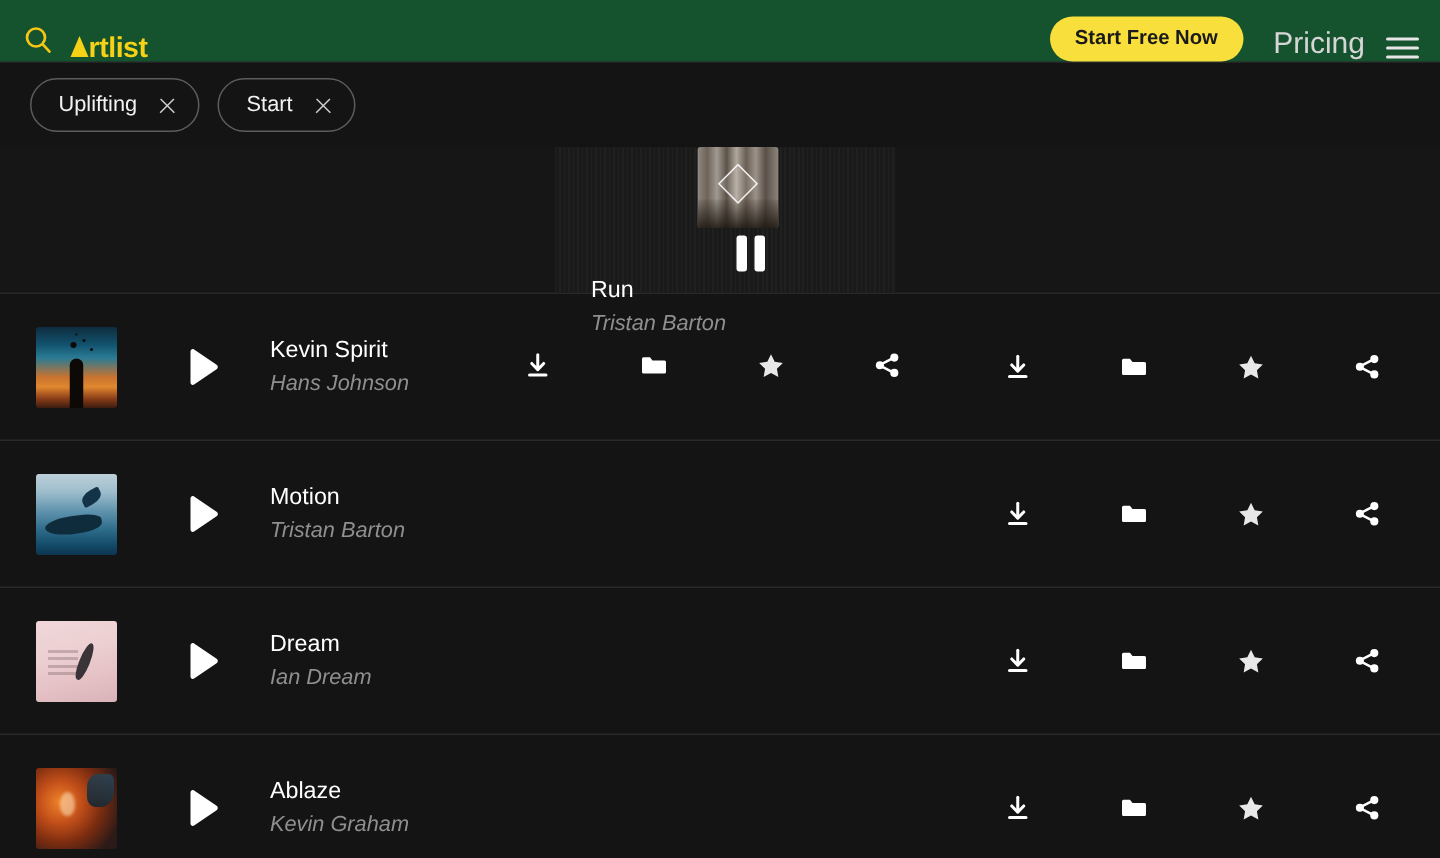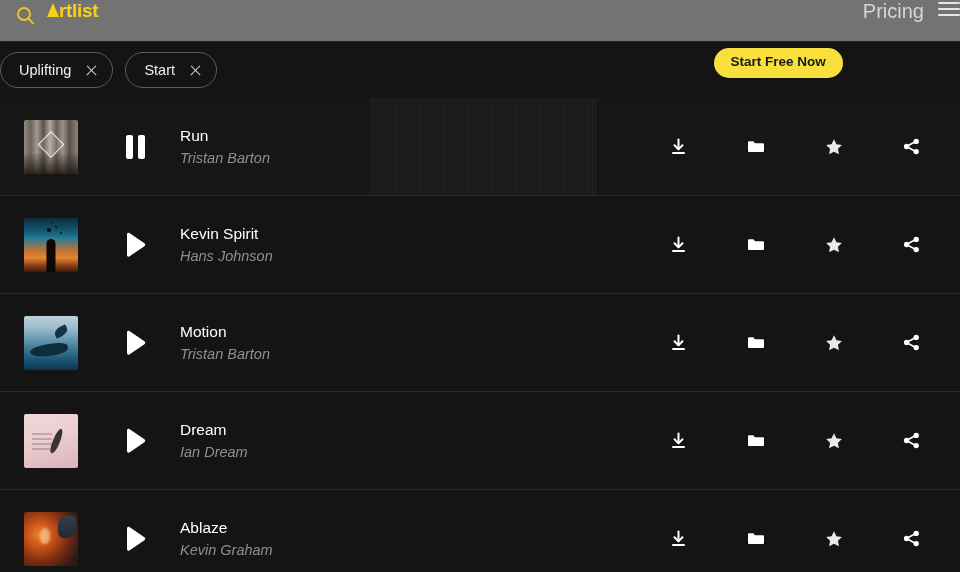--- a/index.html
+++ b/index.html
@@ -23,24 +23,24 @@
     height: 572px;
     background: #141414;
     overflow: hidden;
   }
 
   
   .header {
     position: relative;
     height: 42px;
     width: 100%;
-    background: #737373;
-    display: flex;
-    align-items: flex-start;
-    padding: 0 0 0 10px;
+    background: #14532d;
+    display: flex;
+    align-items: flex-end;
+    padding: 0 14px 0 10px;
     border-bottom: 1px solid #242424;
   }
 
   .search-icon-wrap {
     width: 30px;
     height: 30px;
     display: flex;
     align-items: center;
     justify-content: center;
     cursor: pointer;
@@ -116,20 +116,21 @@
     width: 22px;
     background: #e6e6e6;
     border-radius: 1px;
   }
 
   
   .filters {
     height: 56px;
     display: flex;
     align-items: center;
+    padding-left: 20px;
     gap: 12px;
     background: #141414;
   }
 
   .chip {
     border: 1px solid #5c5c5c;
     border-radius: 20px;
     height: 36px;
     display: flex;
     align-items: center;
@@ -170,21 +171,21 @@
   }
 
   .track-row {
     position: relative;
     height: 98px;
     display: flex;
     align-items: center;
     border-bottom: 1px solid #292929;
     background: #141414;
   }
-  .track-row.playing { background: #161616; }
+  .track-row.playing { background: #161616; flex-direction: column; }
 
   
   .wave-panel {
     position: absolute;
     left: 370px;
     top: 0;
     width: 227px;
     height: 100%;
     background:
       repeating-linear-gradient(90deg,

